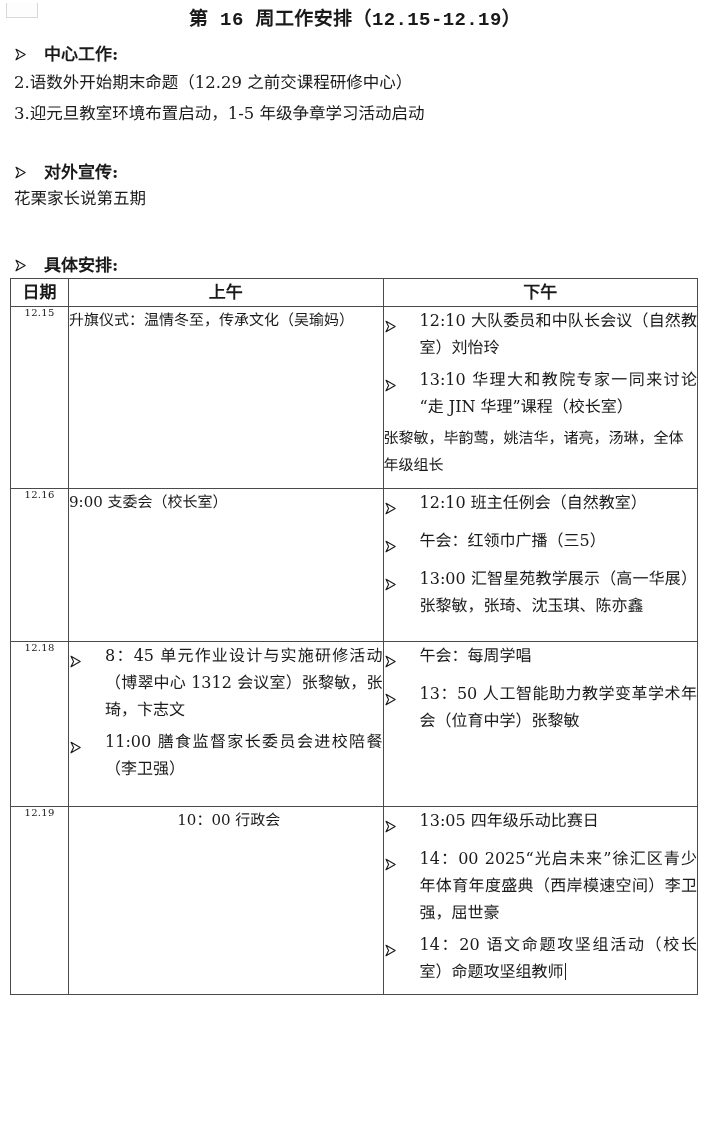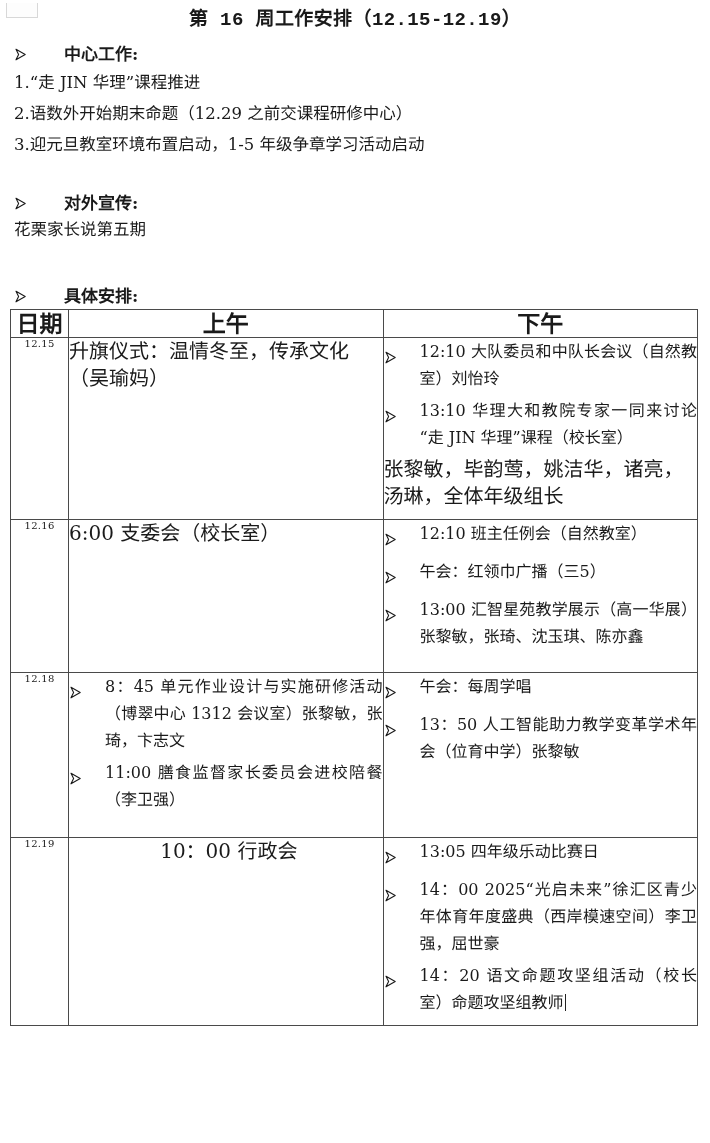--- a/index.html
+++ b/index.html
@@ -47,21 +47,20 @@
   }
 
   .section-head {
     display: flex;
     align-items: baseline;
     font-size: 17px;
     font-weight: bold;
     margin: 9px 0 0 0;
     padding-left: 14px;
     line-height: 24px;
-    gap: 20px;
   }
   .section-head .bullet {
     width: 30px;
     flex: 0 0 30px;
     font-size: 15px;
     font-weight: normal;
   }
 
   .para {
     font-size: 16.5px;
@@ -97,21 +96,21 @@
     font-size: 16px;
   }
   table.sched th, table.sched td {
     border: 1px solid #4a4a4a;
     vertical-align: top;
     padding: 0;
   }
   table.sched th {
     text-align: center;
     font-weight: bold;
-    font-size: 23px;
+    font-size: 17px;
     height: 27px;
     line-height: 27px;
     padding: 0;
   }
   col.c-date  { width: 58px; }
   col.c-am    { width: 314px; }
   col.c-pm    { width: 314px; }
 
   td.date-cell {
     text-align: center;
@@ -119,21 +118,21 @@
     padding-top: 5px;
     letter-spacing: 0.3px;
     font-family: "DejaVu Serif", "Liberation Serif", serif;
   }
   td.body-cell {
     padding: 5px 6px 6px 6px;
   }
 
   
   .cell-plain {
-    font-size: 20px;
+    font-size: 15px;
     line-height: 27px;
     margin: 0;
   }
   .cell-plain.indent { padding-left: 6px; text-align: center; }
 
   
   .cell-item {
     display: flex;
     align-items: flex-start;
     margin: 0 0 5px 0;
@@ -178,21 +177,20 @@
   <h1 class="doc-title">第 16 周工作安排（12.15-12.19）</h1>
 
   <div class="section-head">
     <span class="bullet">
       <span class="arrow"><svg width="13" height="13" viewBox="0 0 13 13">
             <path d="M2 1.2 L11.2 6.5 L2 11.8 L4.6 6.5 Z" fill="#ffffff" stroke="#1a1a1a" stroke-width="1.1" stroke-linejoin="round"></path>
           </svg></span>
     </span>
     <span>中心工作:</span>
   </div>
-  <p class="para">1.“走 JIN 华理”课程推进</p>
   <p class="para">2.语数外开始期末命题（12.29 之前交课程研修中心）</p>
   <p class="para">3.迎元旦教室环境布置启动，1-5 年级争章学习活动启动</p>
 
   <div class="spacer-md"></div>
 
   <div class="section-head">
     <span class="bullet">
       <span class="arrow"><svg width="13" height="13" viewBox="0 0 13 13">
             <path d="M2 1.2 L11.2 6.5 L2 11.8 L4.6 6.5 Z" fill="#ffffff" stroke="#1a1a1a" stroke-width="1.1" stroke-linejoin="round"></path>
           </svg></span>
@@ -247,21 +245,21 @@
                     </svg></span></span>
               <span class="bt">13:10 华理大和教院专家一同来讨论“走 JIN 华理”课程（校长室）</span>
             </div>
             <p class="cell-plain">张黎敏，毕韵莺，姚洁华，诸亮，汤琳，全体年级组长</p>
           </td>
         </tr>
 
         <tr class="rowh-2">
           <td class="date-cell">12.16</td>
           <td class="body-cell">
-            <p class="cell-plain">6:00 支委会（校长室）</p>
+            <p class="cell-plain">9:00 支委会（校长室）</p>
           </td>
           <td class="body-cell">
             <div class="cell-item">
               <span class="bi"><span class="arrow"><svg width="13" height="13" viewBox="0 0 13 13">
                       <path d="M2 1.2 L11.2 6.5 L2 11.8 L4.6 6.5 Z" fill="#ffffff" stroke="#1a1a1a" stroke-width="1.1" stroke-linejoin="round"></path>
                     </svg></span></span>
               <span class="bt">12:10 班主任例会（自然教室）</span>
             </div>
             <div class="cell-item">
               <span class="bi"><span class="arrow"><svg width="13" height="13" viewBox="0 0 13 13">

